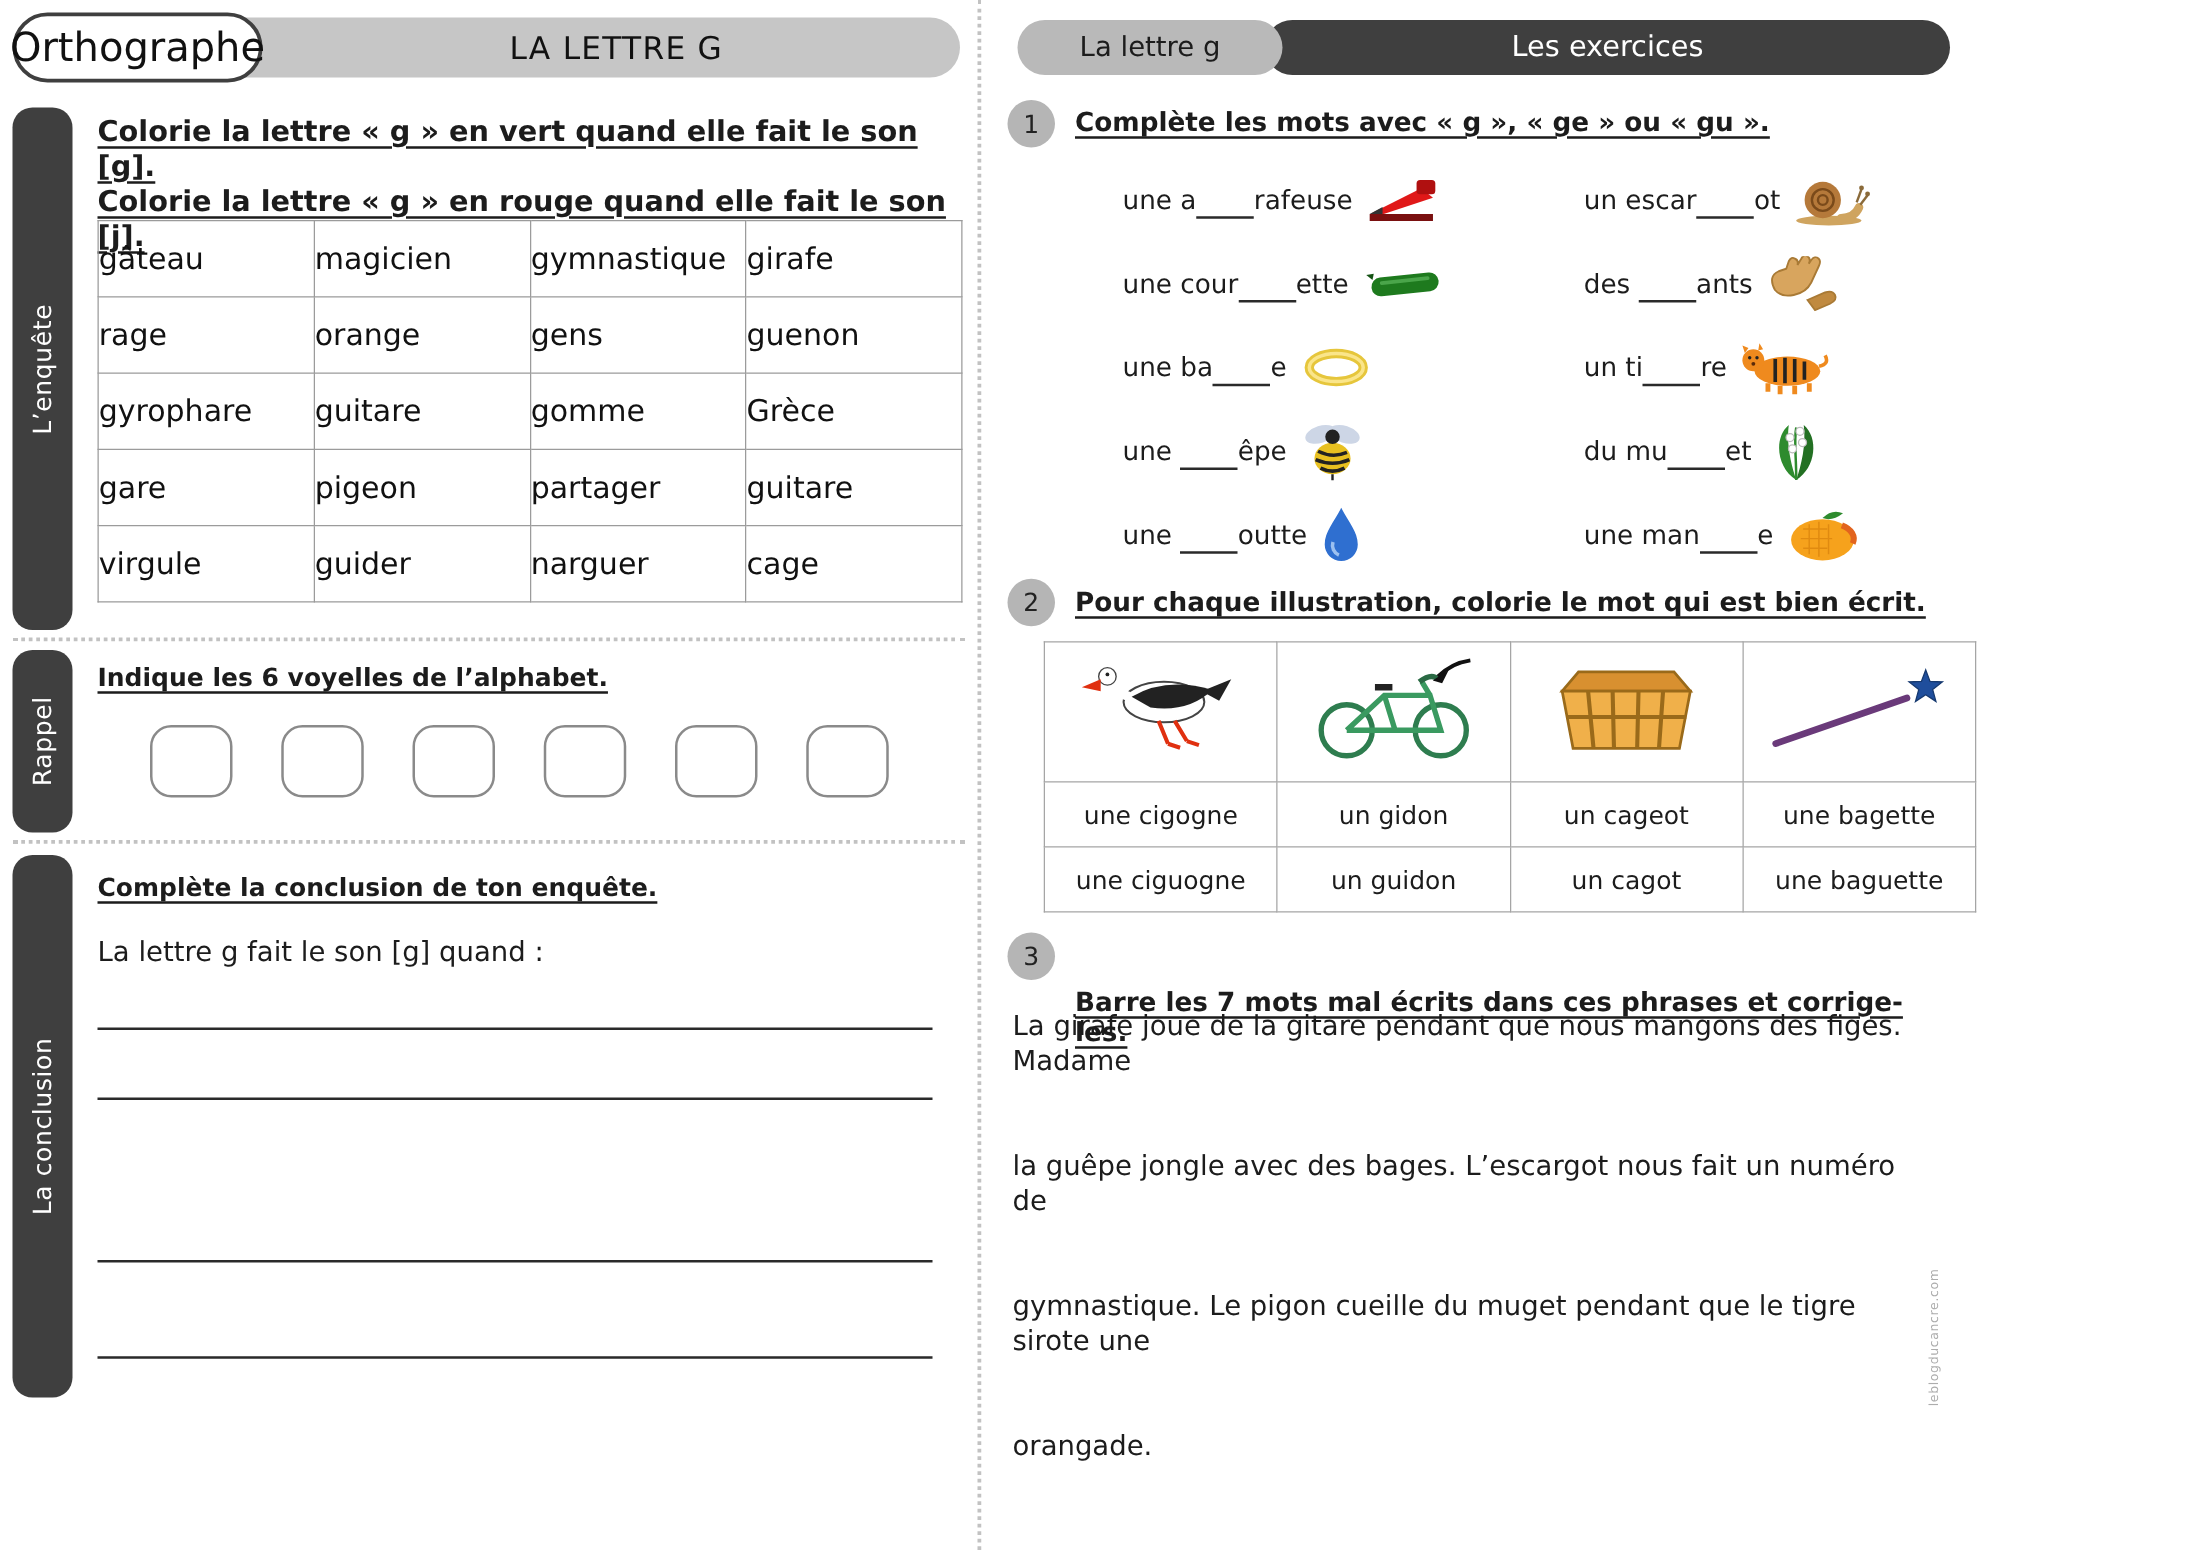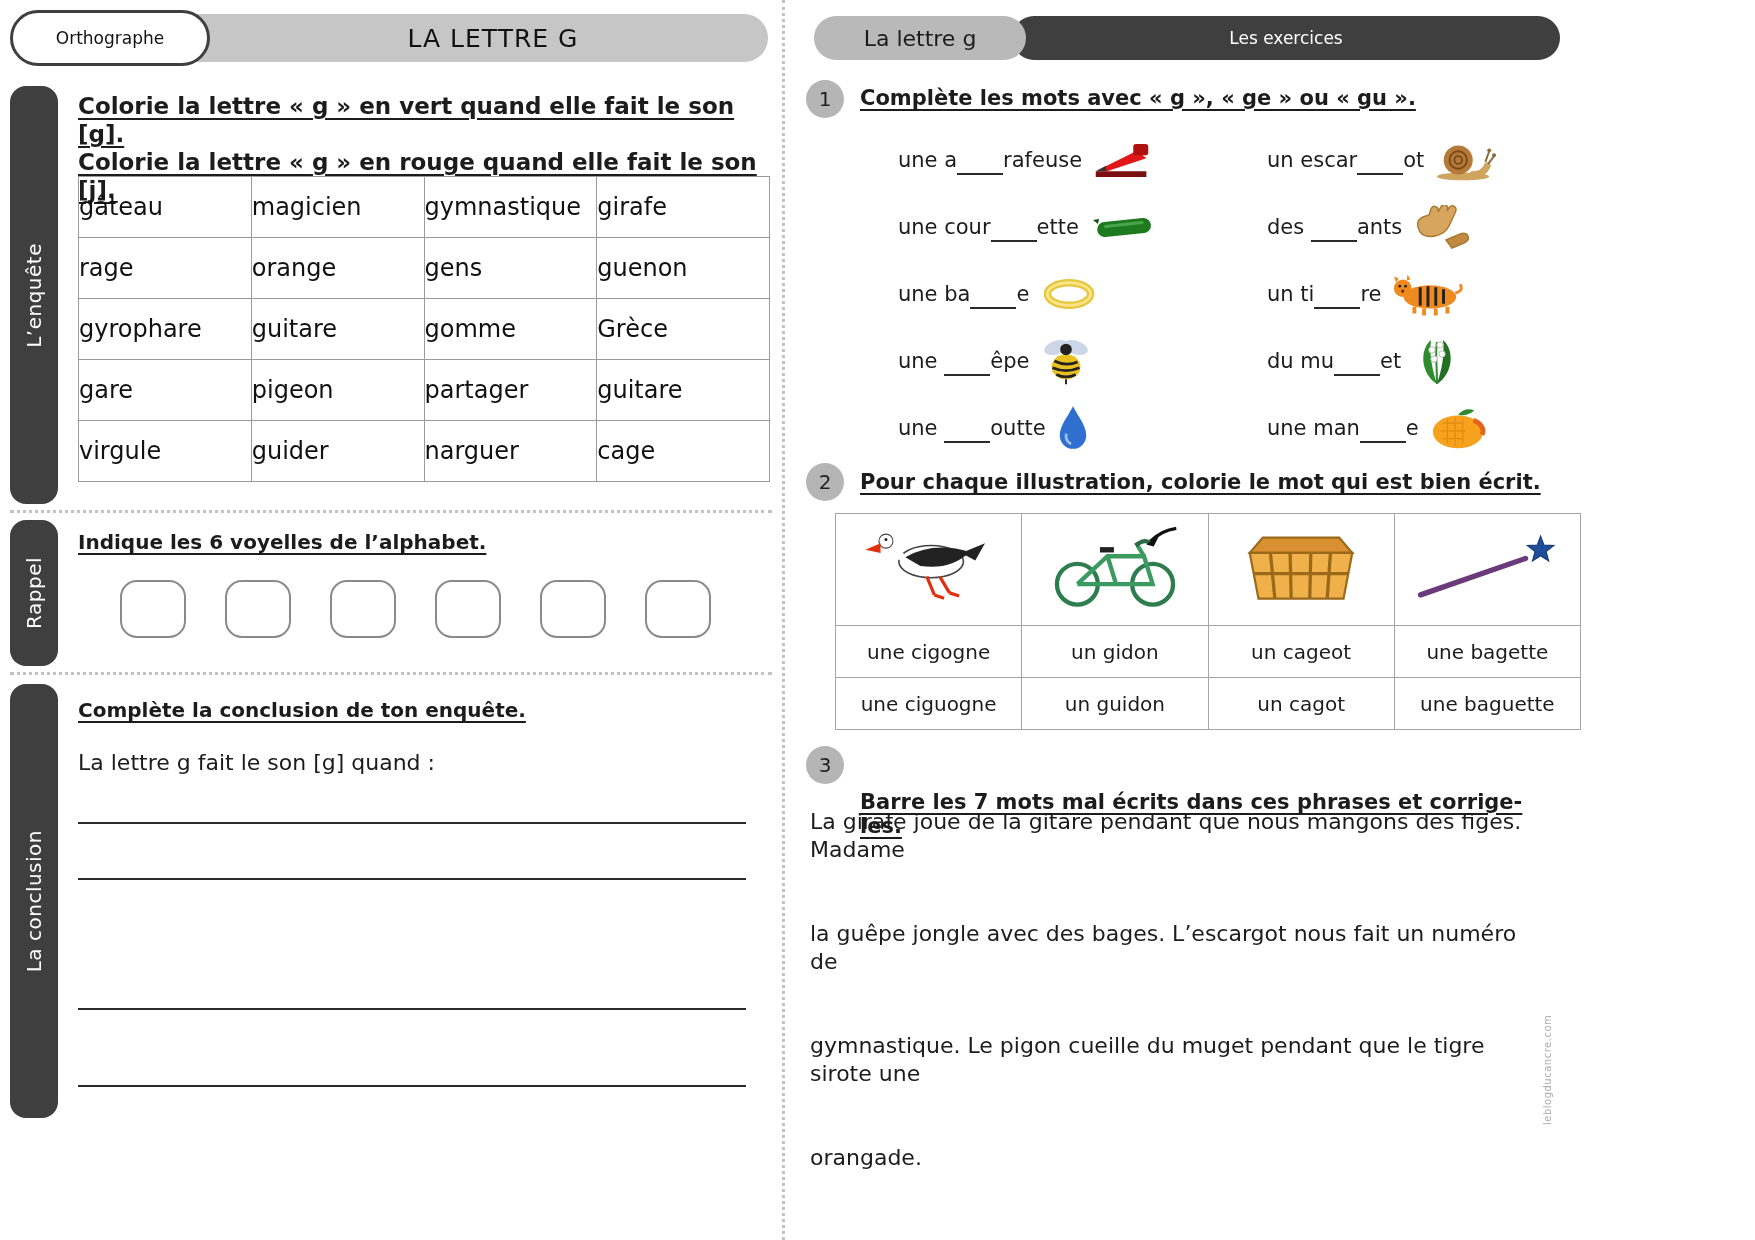--- a/index.html
+++ b/index.html
@@ -18,26 +18,26 @@
   .lp-bar {
     position:absolute; left:8px; top:6px; width:750px; height:48px;
     background:#c6c6c6; border-radius:24px;
     display:flex; align-items:center; justify-content:center;
     padding-left:200px; font-size:25px; letter-spacing:1px; color:#111;
   }
   .lp-tab {
     position:absolute; left:0; top:2px; width:200px; height:56px;
     background:#fff; border:3px solid #3f3f3f; border-radius:28px;
     display:flex; align-items:center; justify-content:center;
-    font-size:17px; color:#111; z-index:2;
+    font-size:32px; color:#111; z-index:2;
   }
   .rp-bar {
     position:absolute; left:214px; top:8px; width:548px; height:44px;
     background:#3f3f3f; border-radius:22px; color:#fff;
-    display:flex; align-items:center; justify-content:center; font-size:17px;
+    display:flex; align-items:center; justify-content:center; font-size:23px;
   }
   .rp-tab {
     position:absolute; left:16px; top:8px; width:212px; height:44px;
     background:#b9b9b9; border-radius:22px; color:#1c1c1c;
     display:flex; align-items:center; justify-content:center; font-size:22px; z-index:2;
   }
 
   
   .side-tab {
     position:absolute; left:0; width:48px; background:#3f3f3f; border-radius:16px;

